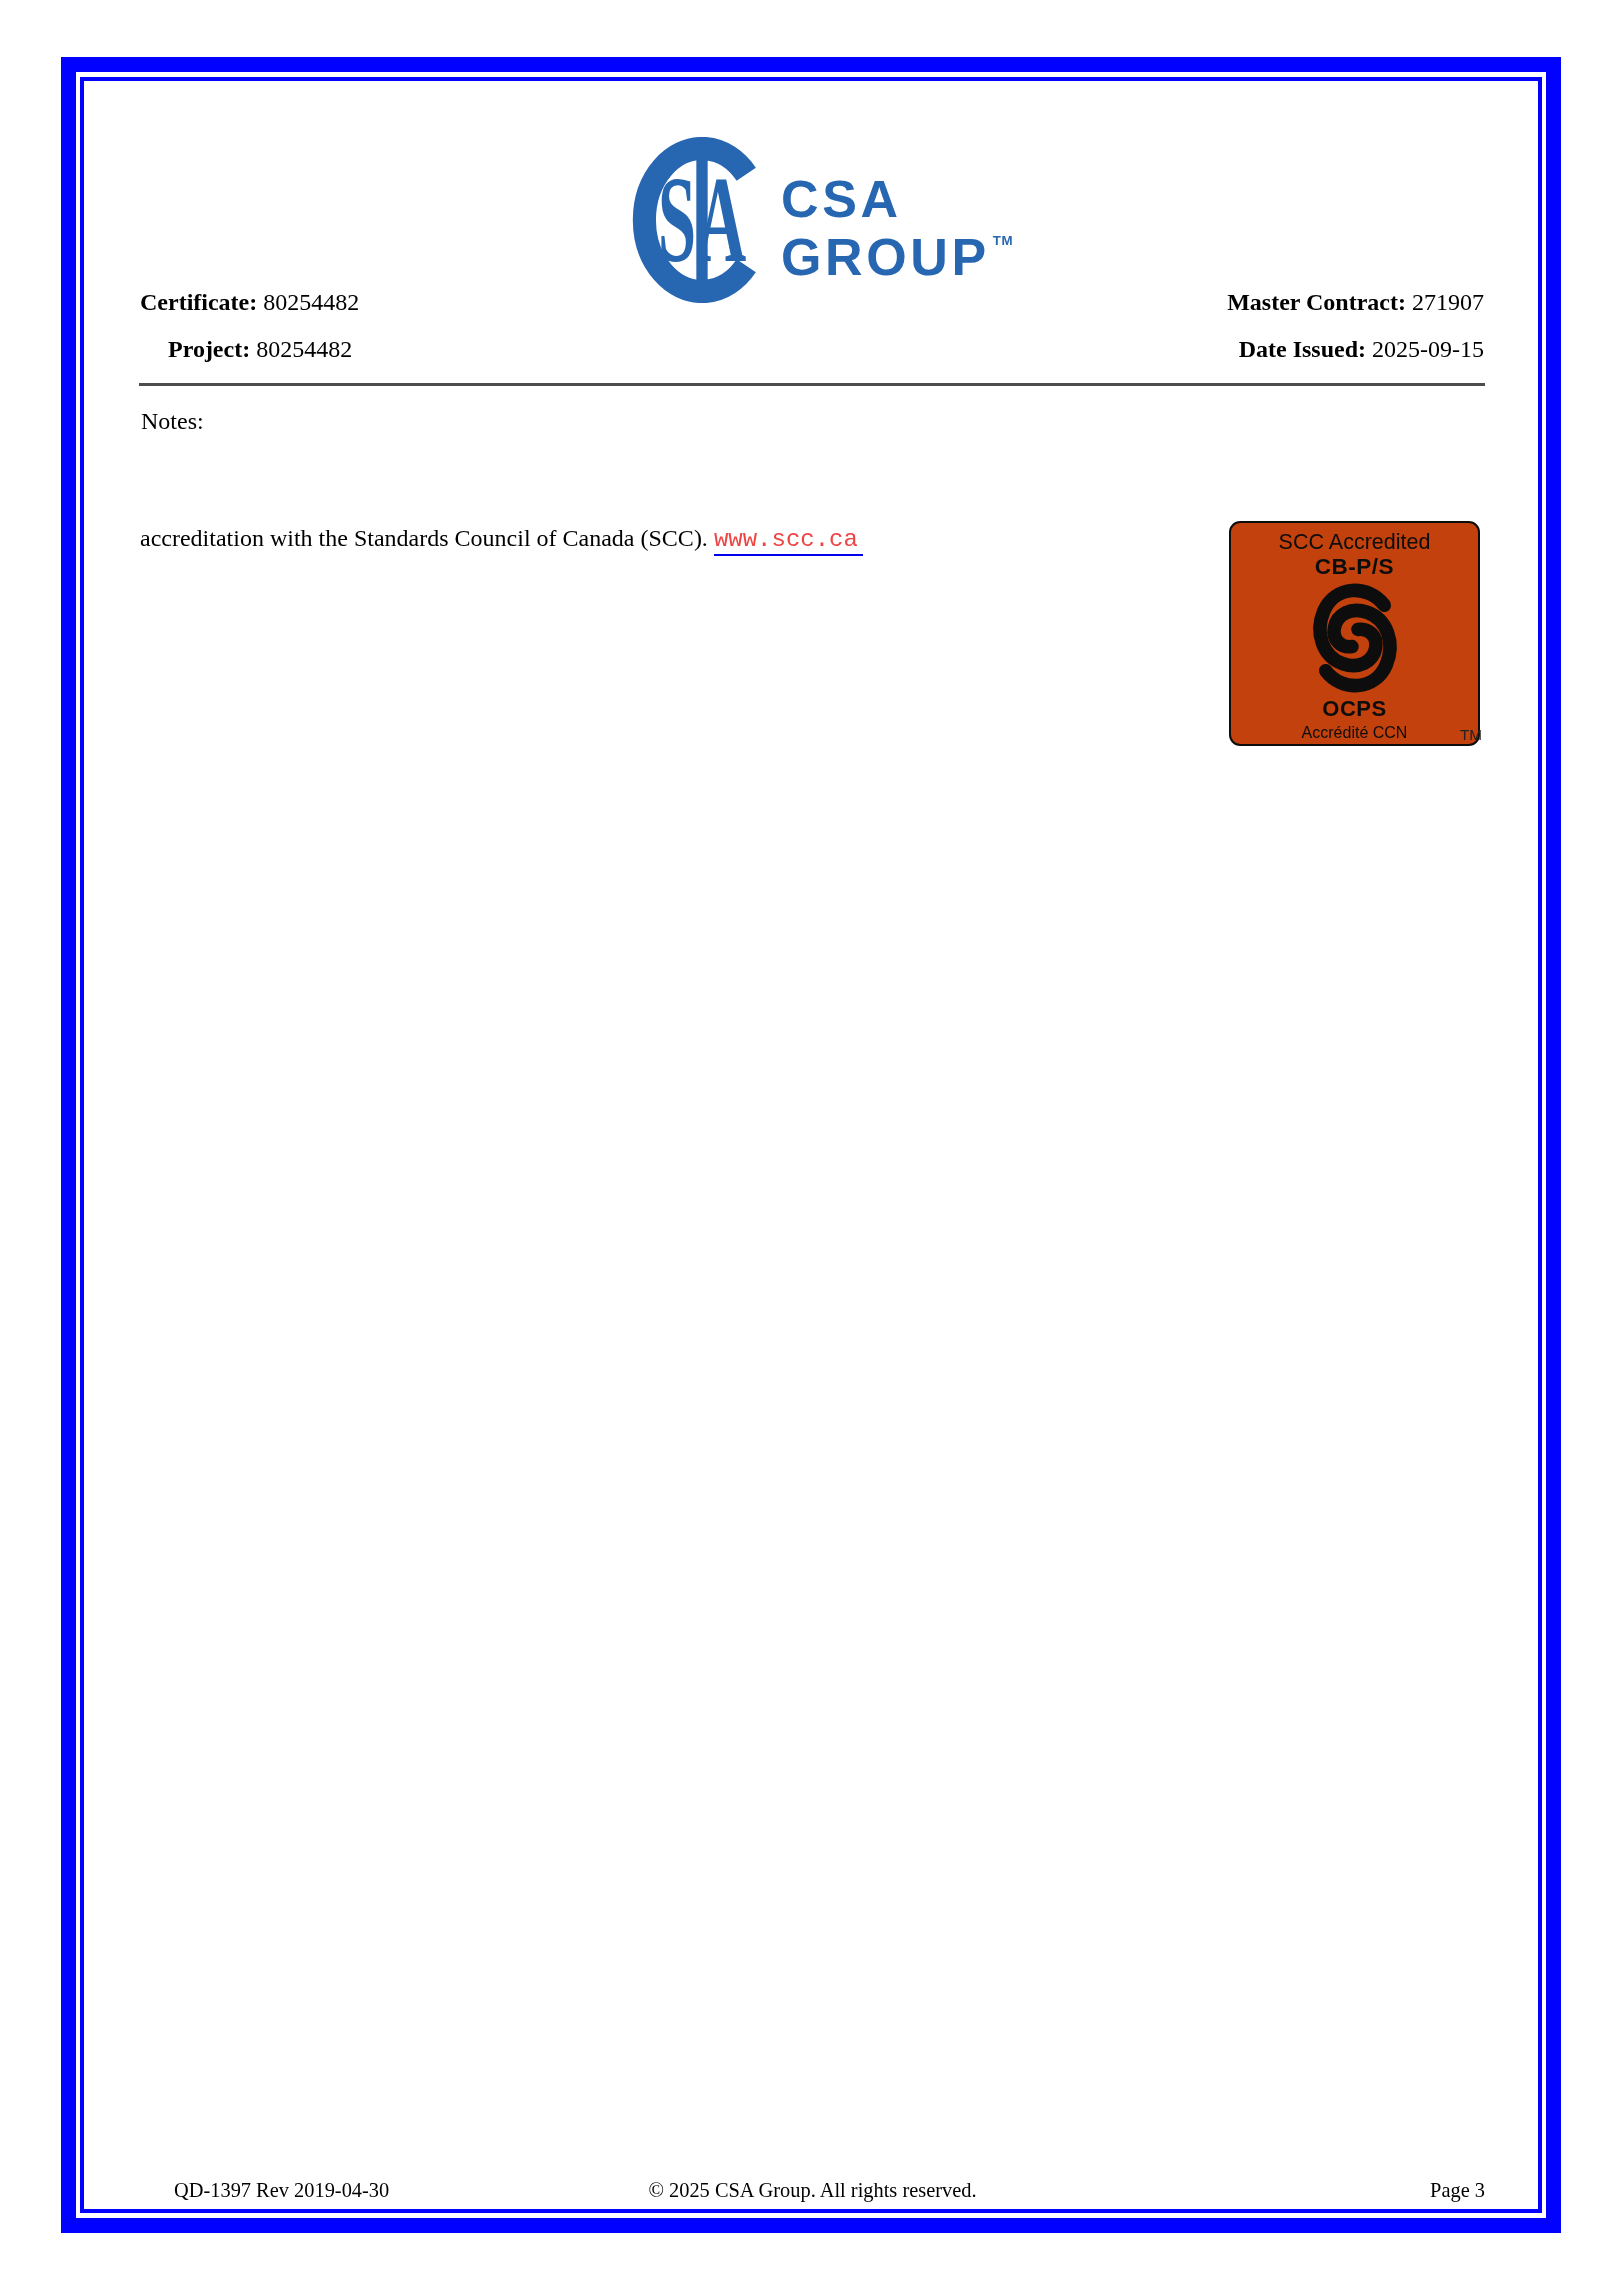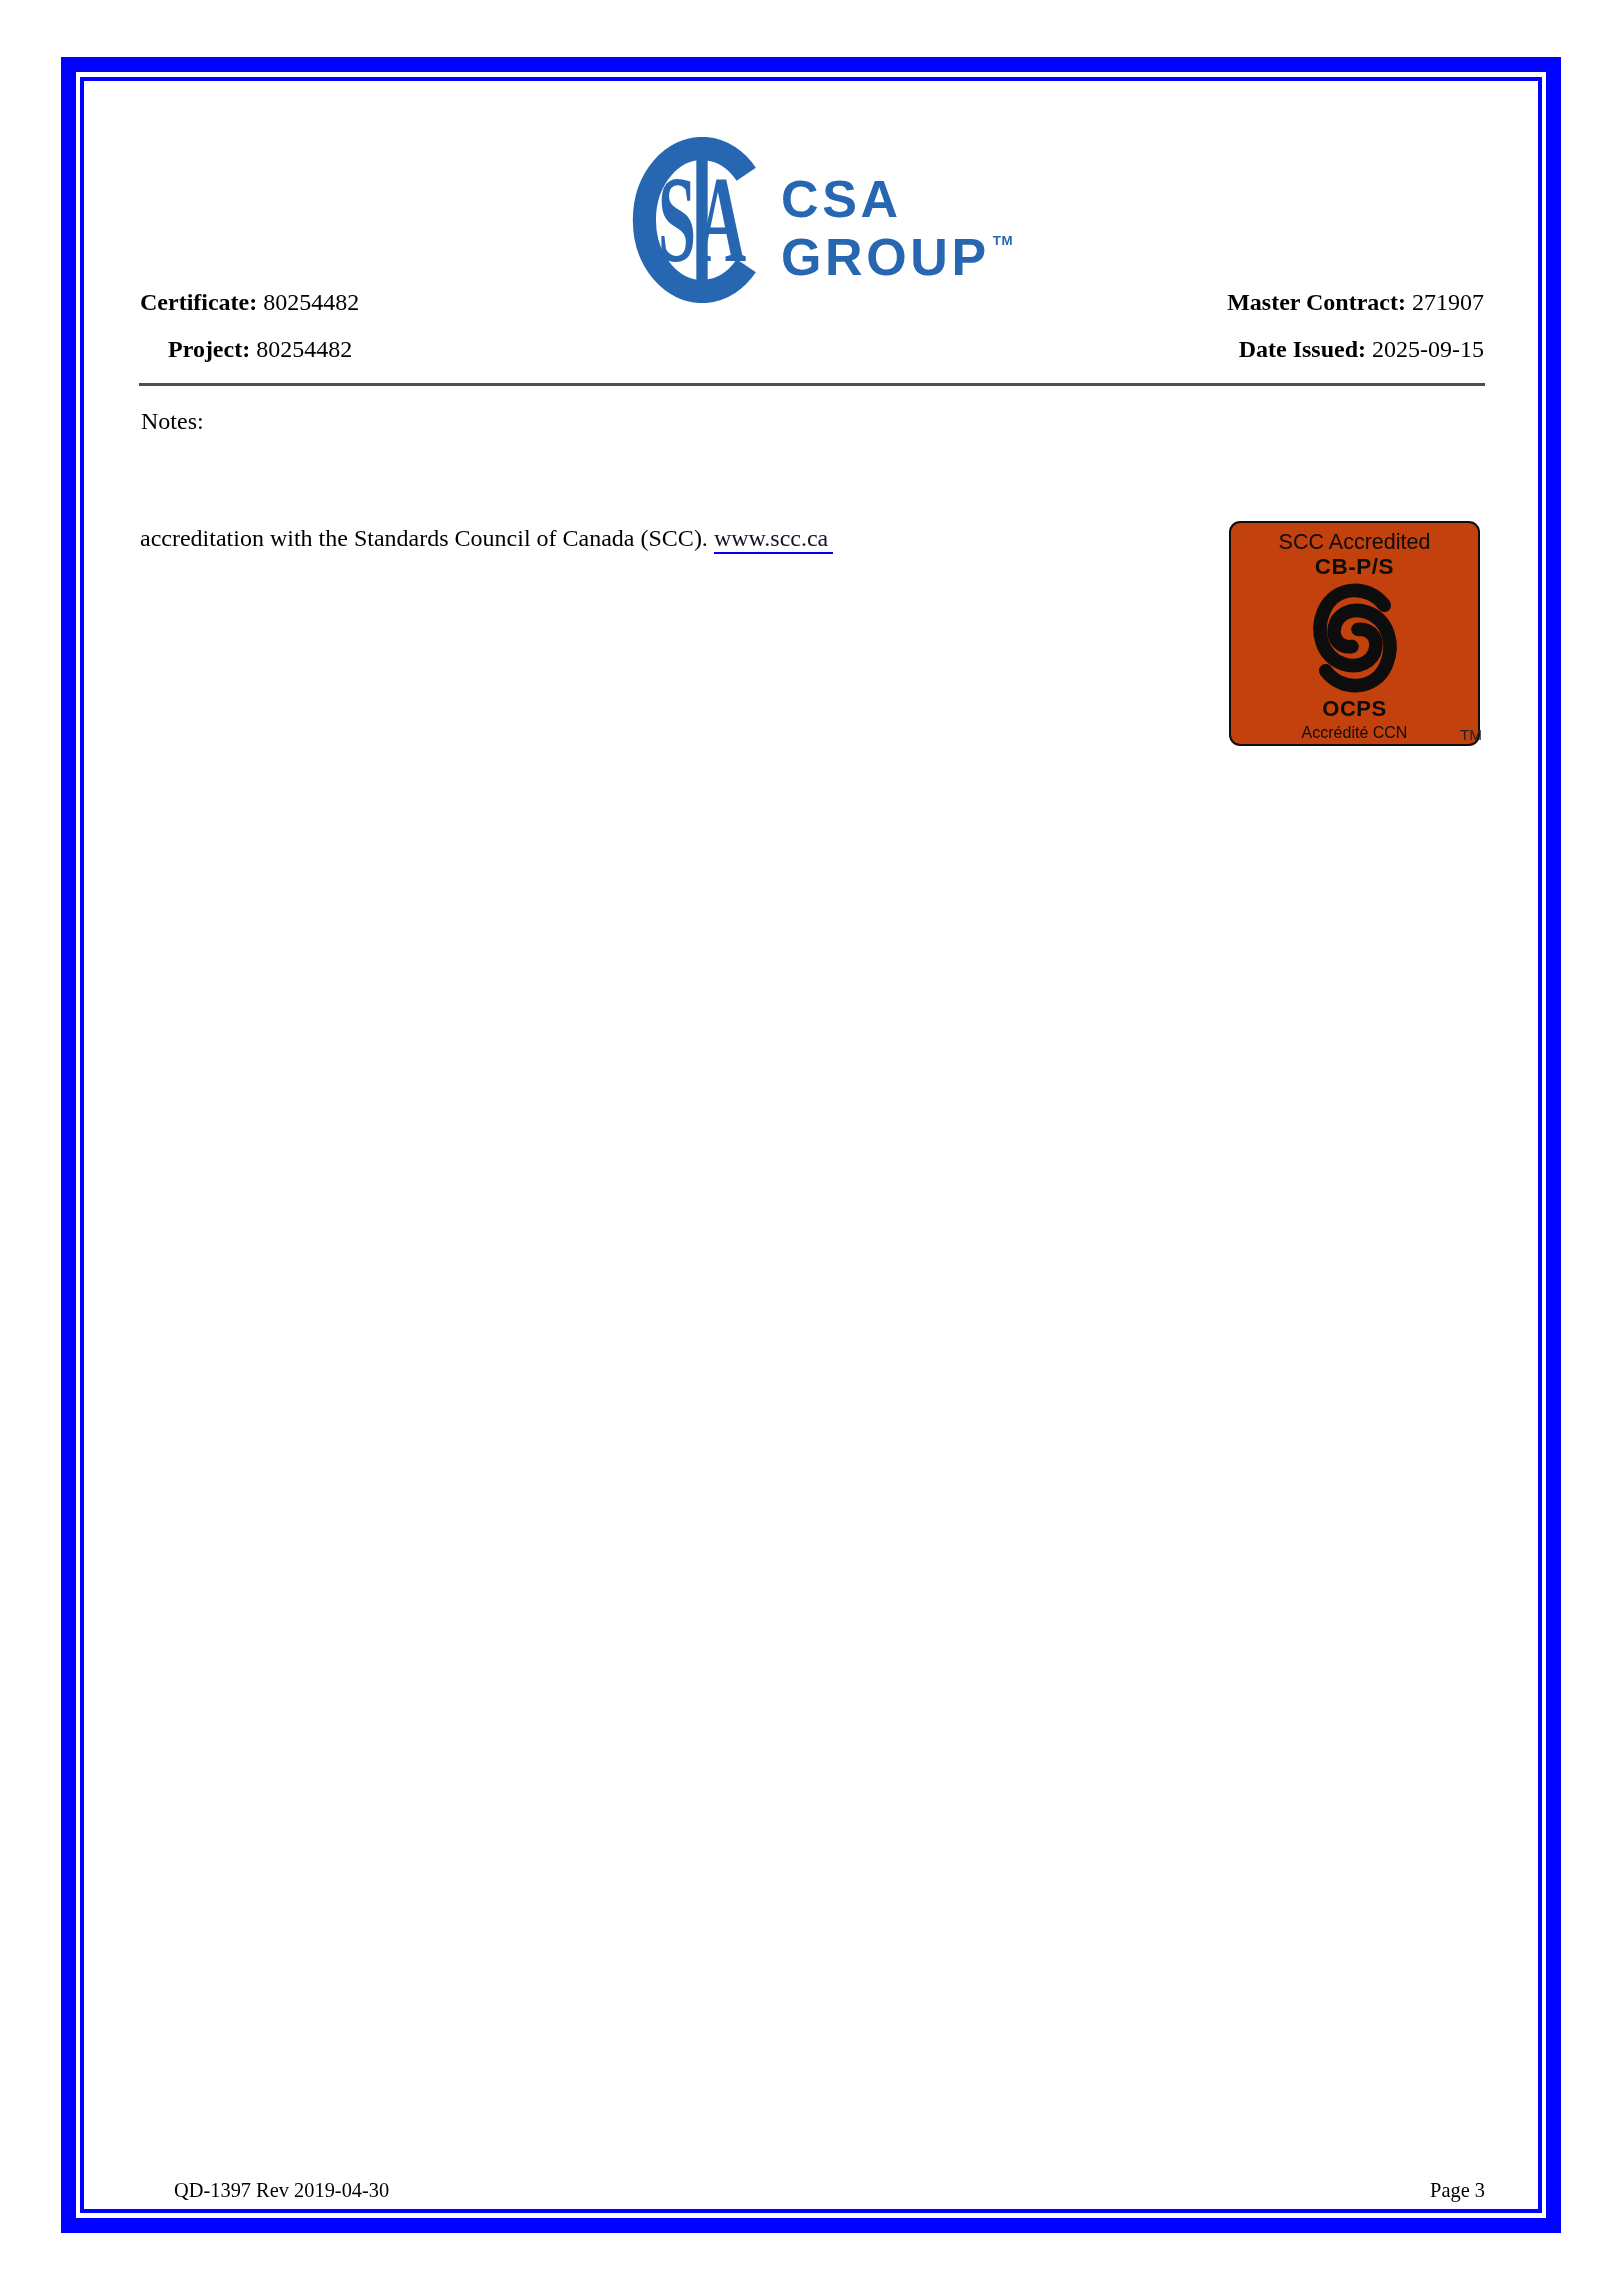--- a/index.html
+++ b/index.html
@@ -77,26 +77,27 @@
 
   .para-line {
     position: absolute;
     left: 140px;
     font-size: 24px;
     white-space: nowrap;
   }
   .para-1 { top: 485px; }
   .para-2 { top: 525px; }
   .scc-link {
-    color: #0f172a;
+    color: #ef4444;
     text-decoration: none;
     border-bottom: 2.6px solid #0000eb;
     padding-bottom: 0.5px;
     padding-right: 5.1px;
     cursor: pointer;
+    font-family: Liberation Mono, monospace;
   }
 
   
   .scc-badge {
     position: absolute;
     left: 1229px; top: 521px;
     width: 251px; height: 225px;
     box-sizing: border-box;
     border: 2px solid #0d0d0d;
     border-radius: 11.2px;
@@ -193,16 +194,17 @@
     <svg class="scc-spiral" viewBox="0 0 200 230" xmlns="http://www.w3.org/2000/svg" aria-hidden="true">
       <path d="M 158 50 C 126 8 60 10 38 62 C 20 105 36 152 76 166 C 108 177 136 162 141 135 C 145 112 128 95 106 98" fill="none" stroke="#0d0d0d" stroke-width="27" stroke-linecap="round"></path>
       <path d="M 42 180 C 74 222 140 220 162 168 C 180 125 164 78 124 64 C 92 53 64 68 59 95 C 55 118 72 135 94 132" fill="none" stroke="#0d0d0d" stroke-width="27" stroke-linecap="round"></path>
     </svg>
     <div class="scc-line3">OCPS</div>
     <div class="scc-line4">Accrédité CCN</div>
   </div>
   <div class="badge-tm">TM</div>
 
   <div class="footer-left">QD-1397 Rev 2019-04-30</div>
+  <div class="footer-center">© 2025 CSA Group. All rights reserved.</div>
   <div class="footer-right">Page 3</div>
 
 </div>
 
 
 </body></html>

